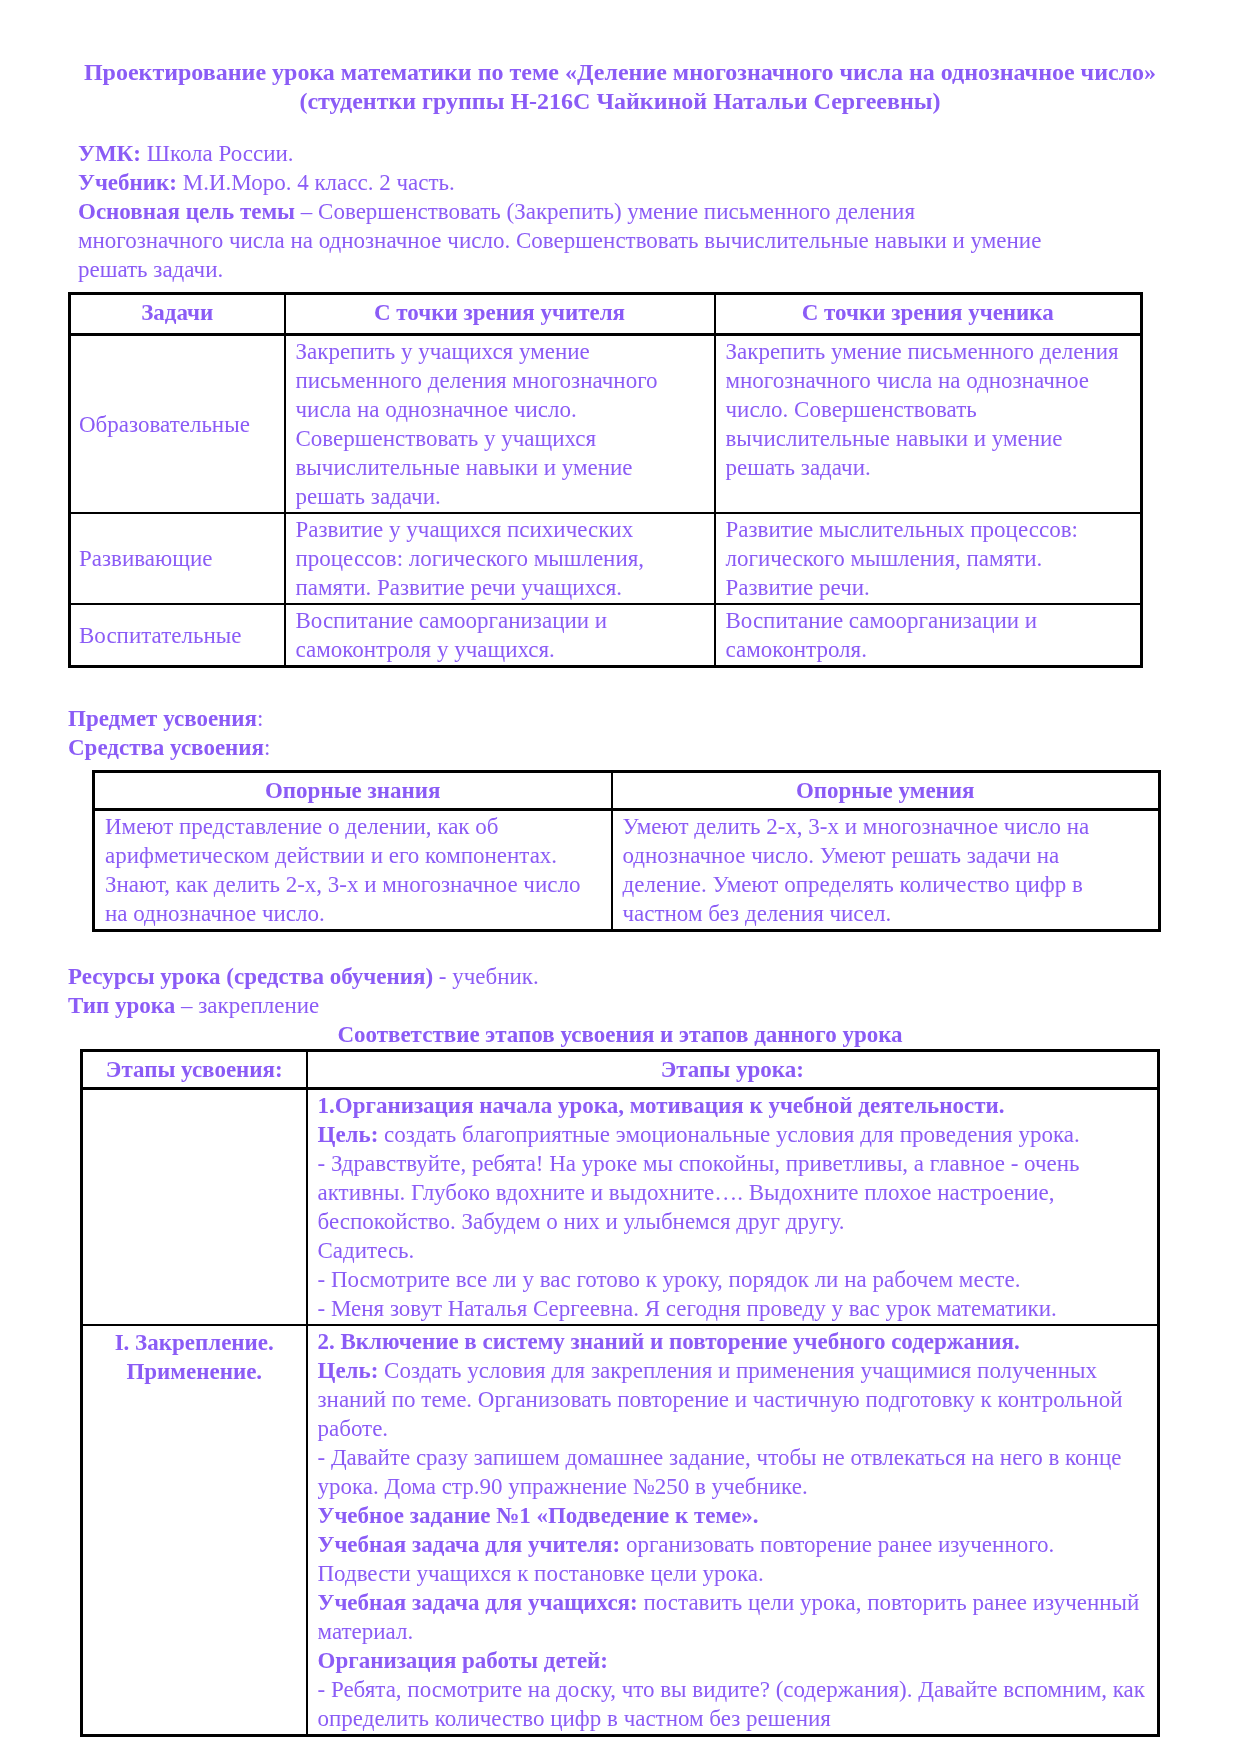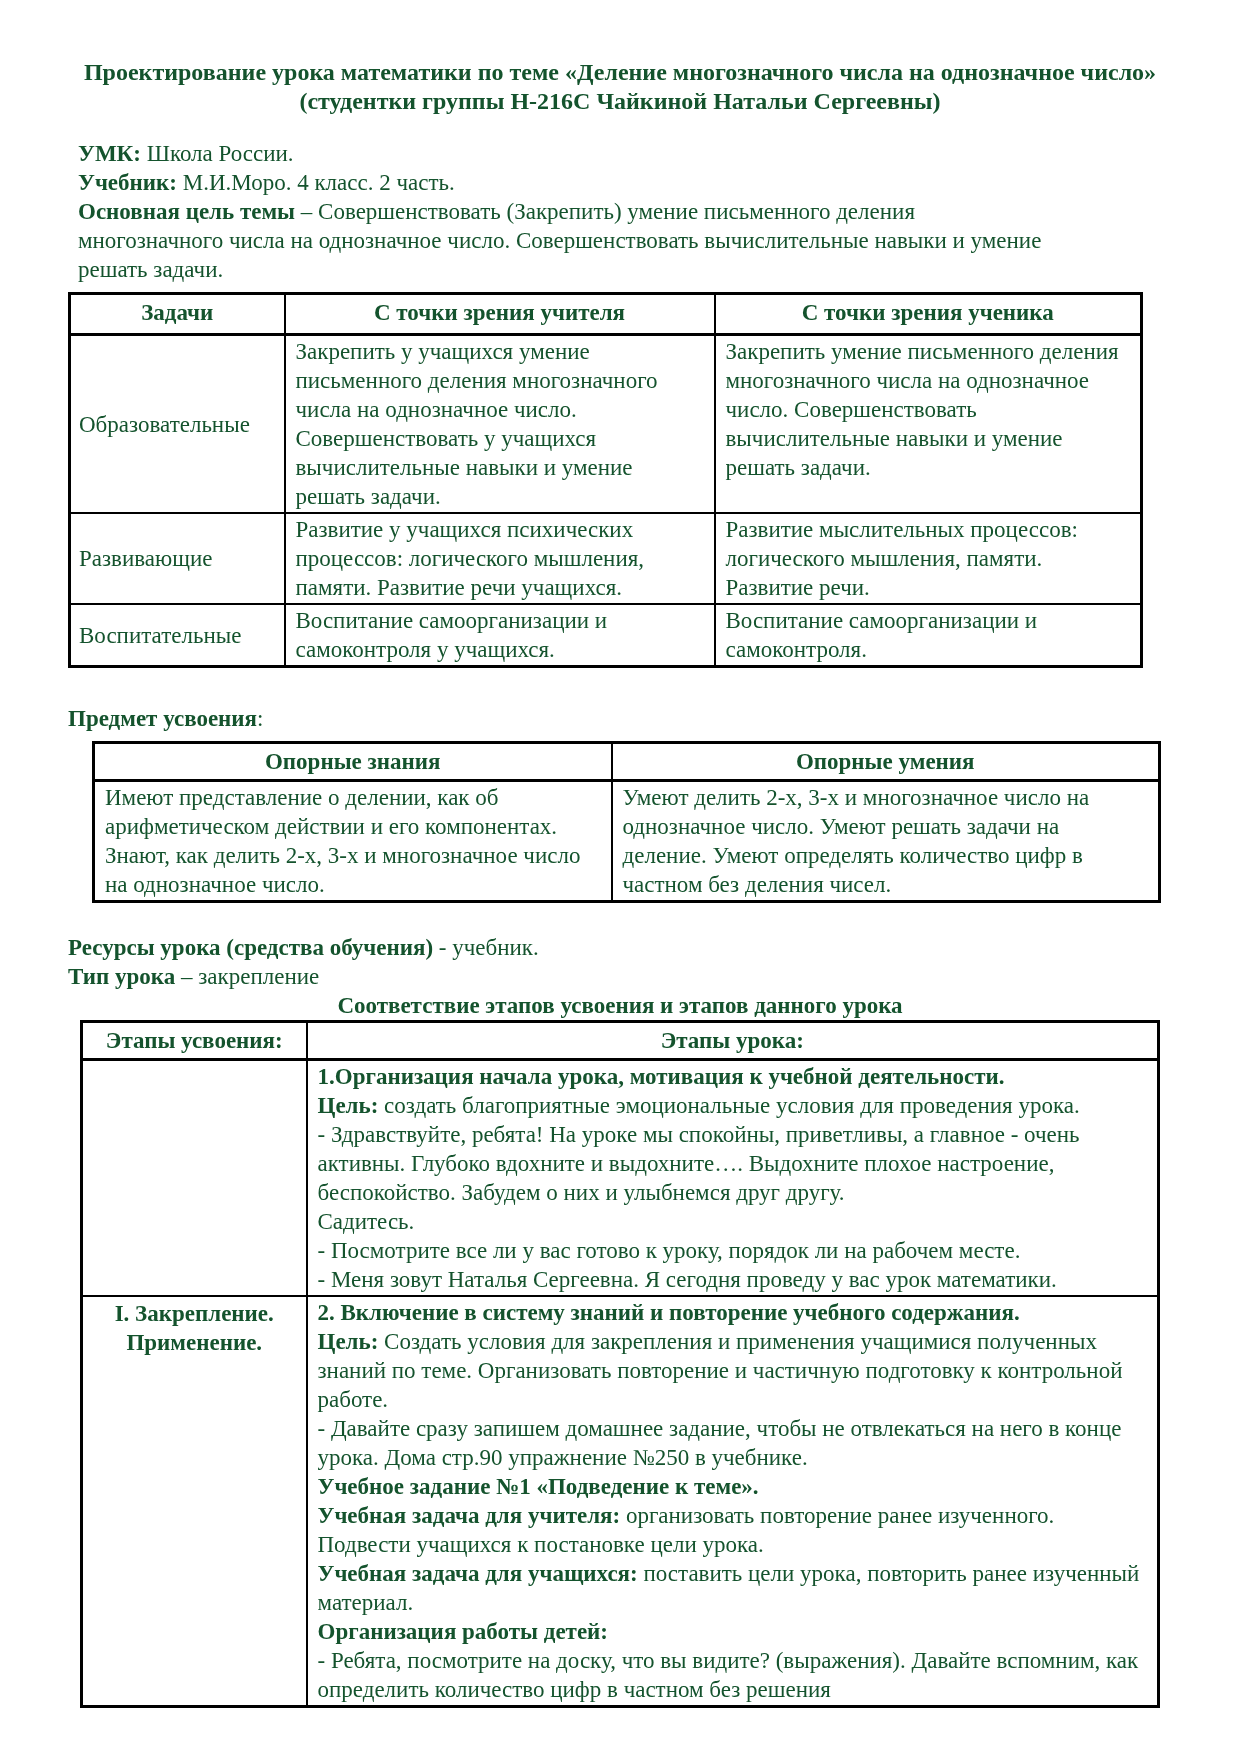--- a/index.html
+++ b/index.html
@@ -1,20 +1,20 @@
 <!DOCTYPE html>
 <html><head>
 <meta charset="utf-8">
 <style>
   * { margin:0; padding:0; box-sizing:border-box; }
   html,body { background:#ffffff; }
   .page {
     position:relative; width:1240px; height:1754px; background:#fff;
     font-family:"Liberation Serif","DejaVu Serif",serif;
-    font-size:23px; line-height:29px; color:#14532d;
+    font-size:23px; line-height:29px; color:#8b5cf6;
     padding:58px 68px 0 68px; overflow:hidden;
   }
   b { font-weight:bold; }
   .doc-title { text-align:center; font-weight:bold; font-size:24px; margin-bottom:23px; }
   .meta-block { width:992px; }
   .meta-line { text-align:left;margin-left:10px; }
   table { border-collapse:collapse; table-layout:fixed; border:3px solid #000; }
   th, td { border:2px solid #000; padding:1px 10px 1px 10px; vertical-align:top; text-align:left; overflow:hidden; }
   thead th { text-align:center; font-weight:bold; border-bottom:3px solid #000; padding:3px 6px; }
   .t1 { width:1072px; margin-top:8px; }
@@ -81,20 +81,21 @@
       <tr class="r2">
         <td class="cat-cell">Воспитательные</td>
         <td>Воспитание самоорганизации и самоконтроля у учащихся.</td>
         <td>Воспитание самоорганизации и самоконтроля.</td>
       </tr>
     </tbody>
   </table>
 
   <div class="gap36"></div>
   <p class="section-label"><b>Предмет усвоения</b>:</p>
+  <p class="section-label"><b>Средства усвоения</b>:</p>
   <div class="gap8"></div>
 
   <table class="t2">
     <colgroup>
         <col style="width:518px">
         <col style="width:548px">
       </colgroup>
     <thead>
       <tr>
         <th>Опорные знания</th>
@@ -143,19 +144,19 @@
             <p class="cell-para"><b>Применение.</b></p>
           </td>
         <td class="content-cell">
             <p class="cell-para"><b>2. Включение в систему знаний и повторение учебного содержания.</b></p>
             <p class="cell-para"><b>Цель:</b> Создать условия для закрепления и применения учащимися полученных знаний по теме. Организовать повторение и частичную подготовку к контрольной работе.</p>
             <p class="cell-para">- Давайте сразу запишем домашнее задание, чтобы не отвлекаться на него в конце урока. Дома стр.90 упражнение №250 в учебнике.</p>
             <p class="cell-para"><b>Учебное задание №1 «Подведение к теме».</b></p>
             <p class="cell-para"><b>Учебная задача для учителя:</b> организовать повторение ранее изученного. Подвести учащихся к постановке цели урока.</p>
             <p class="cell-para"><b>Учебная задача для учащихся:</b> поставить цели урока, повторить ранее изученный материал.</p>
             <p class="cell-para"><b>Организация работы детей:</b></p>
-            <p class="cell-para">- Ребята, посмотрите на доску, что вы видите? (выражения). Давайте вспомним, как определить количество цифр в частном без решения</p>
+            <p class="cell-para">- Ребята, посмотрите на доску, что вы видите? (содержания). Давайте вспомним, как определить количество цифр в частном без решения</p>
           </td>
       </tr>
     </tbody>
   </table>
 
 </div>
 
 </body></html>

